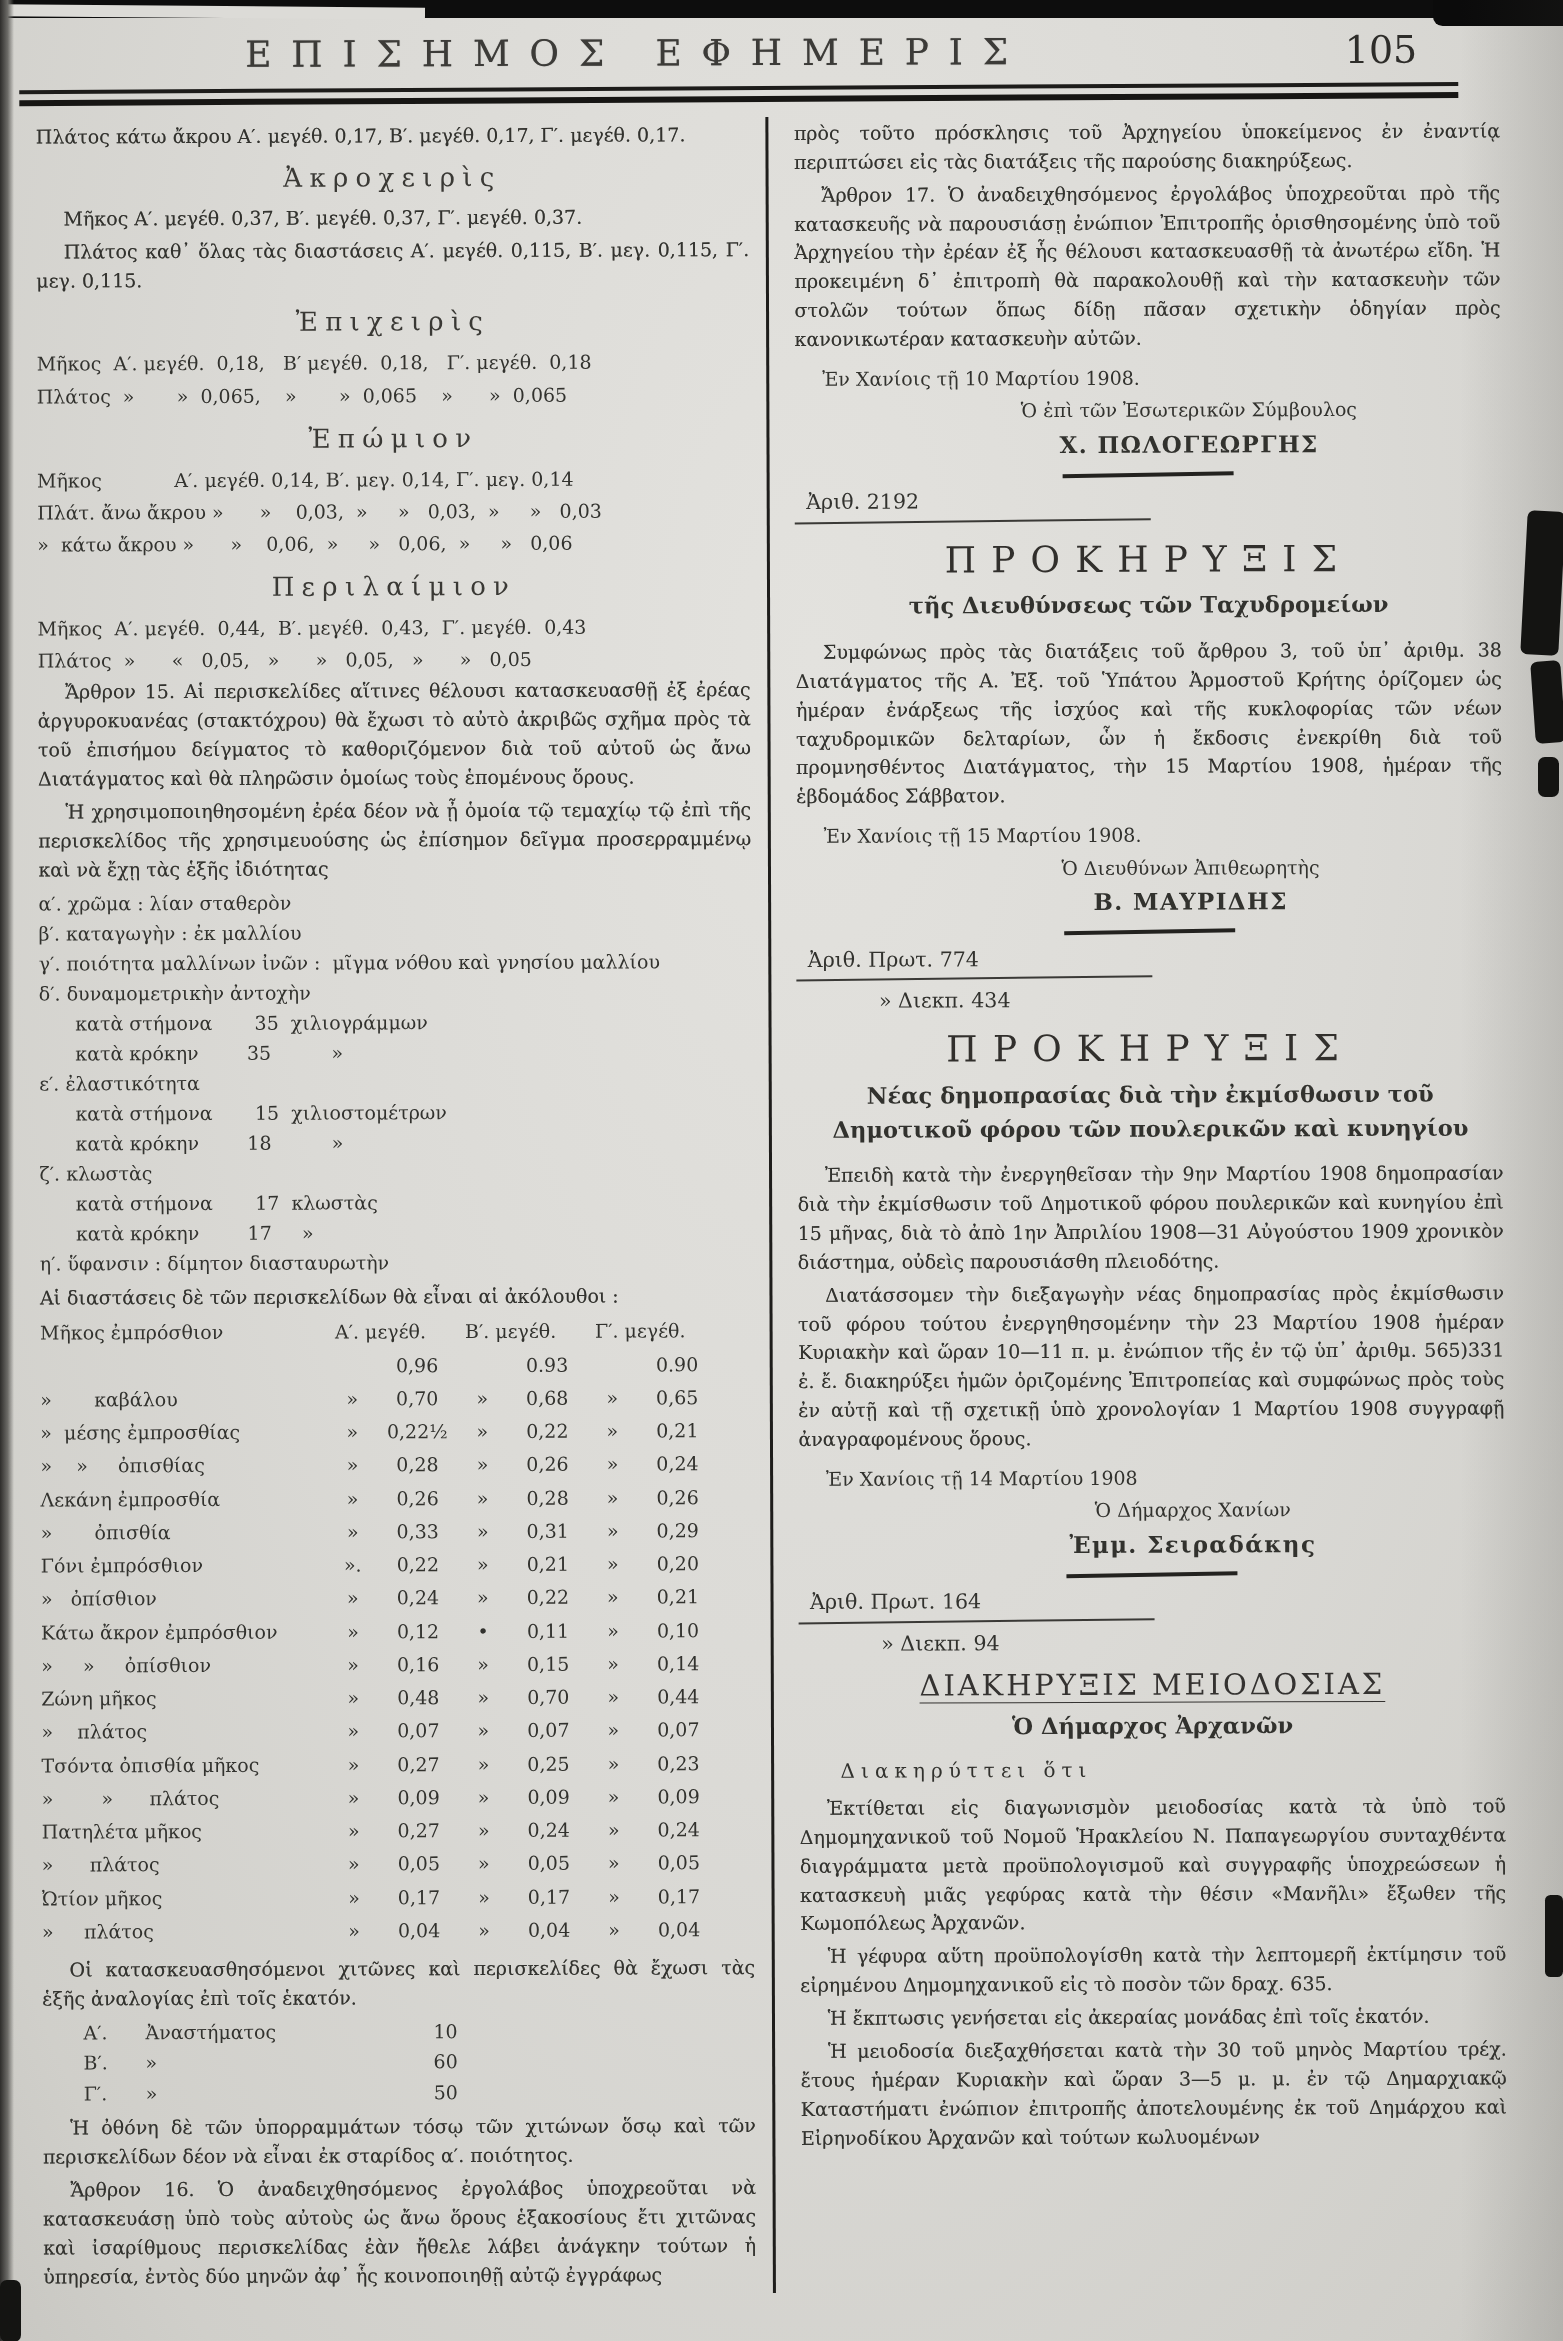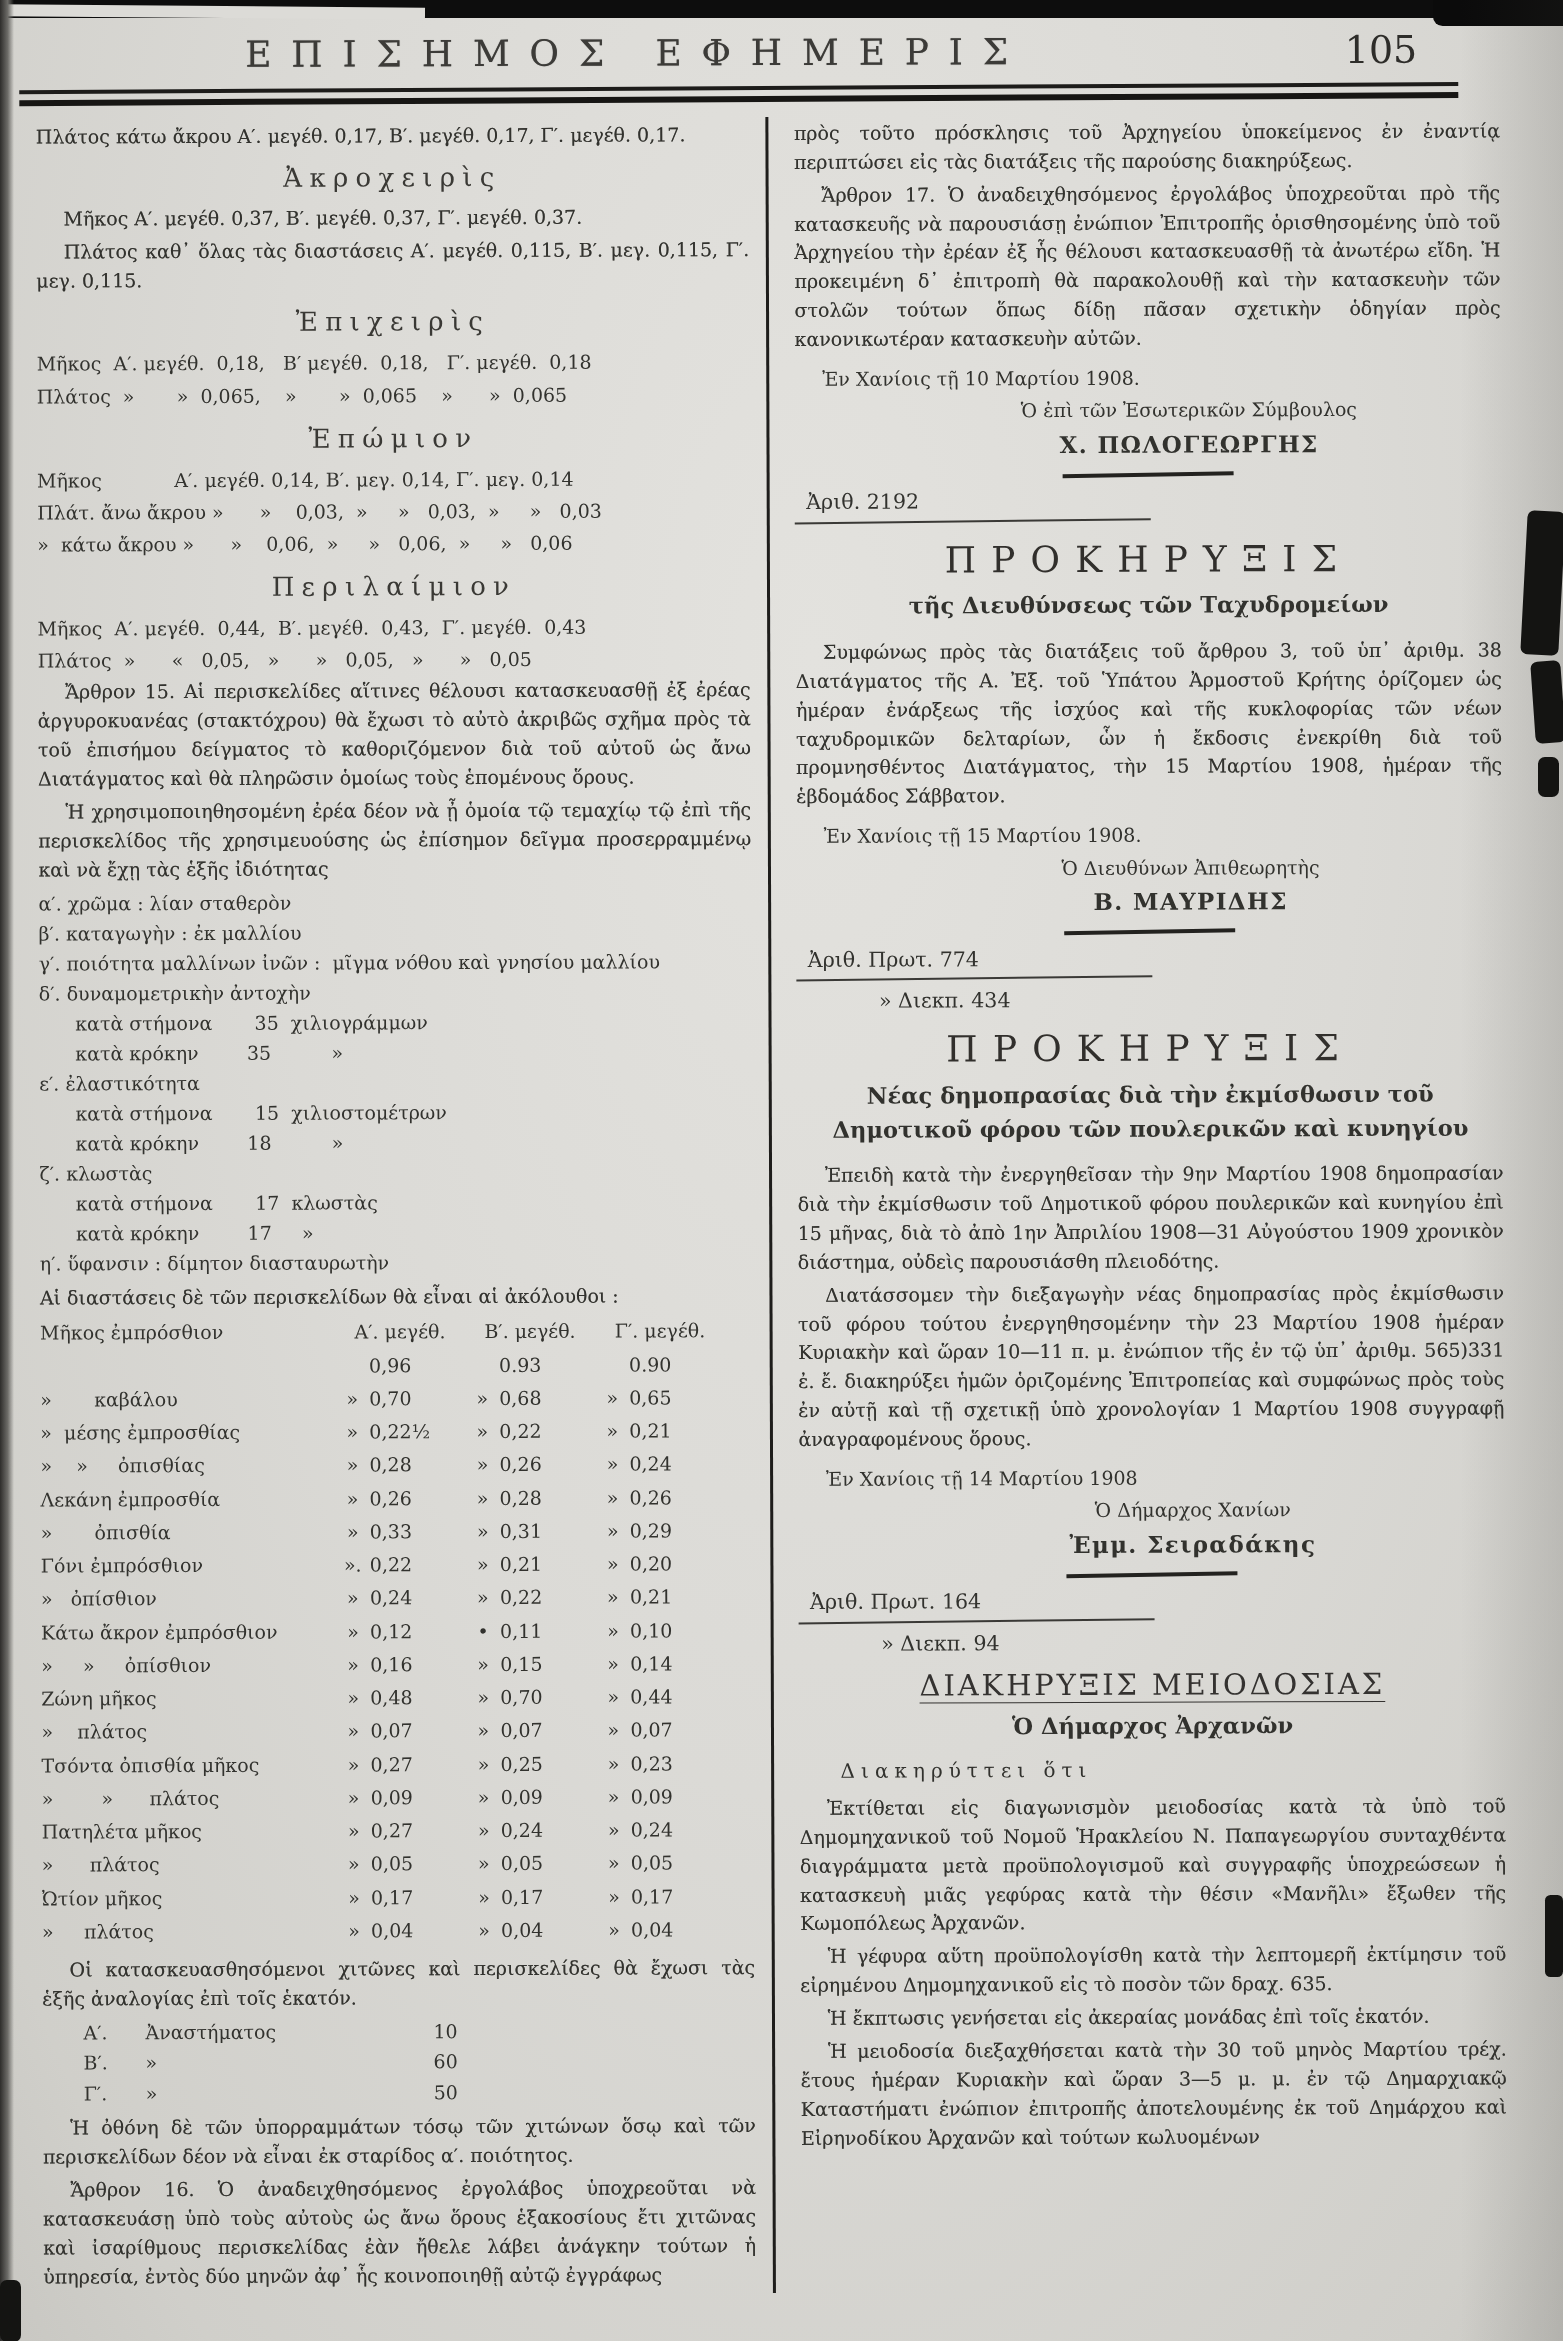--- a/index.html
+++ b/index.html
@@ -55,25 +55,25 @@
   .hang { text-indent:0; }
 
   .h-small { font-size:26px; letter-spacing:0.28em; text-align:center; margin:12.3px 0 11px 0; color:#3a3935; }
 
   .mline { font-size:19px; line-height:1.62; white-space:pre-wrap; margin:0 0 1.4px 0; }
 
   .propline { font-size:19px; line-height:1.58; white-space:pre-wrap; }
 
   
   .mrow-head { display:grid; grid-template-columns:295px 130px 130px 130px; font-size:19px; line-height:1.75; }
-  .mrow-head .th { text-align:center; }
+  .mrow-head .th { }
   .mrow { display:grid; grid-template-columns:295px 34px 96px 34px 96px 34px 96px; font-size:19px; line-height:1.75; }
   .mrow .lbl { white-space:pre-wrap; }
   .mrow .mk  { text-align:center; }
-  .mrow .val { }
+  .mrow .val { text-align:center; }
 
   .ratio-row { display:grid; grid-template-columns:62px 288px 82px; font-size:19px; line-height:1.6; margin-left:41px; }
 
   
   .date-line { font-size:19px; line-height:1.5; text-indent:27.4px; margin:11px 0 5.5px 0; }
   .sig-block { text-align:center; margin:6.9px 0 4.1px 82px; }
   .sig-role { font-size:19px; }
   .sig-name { font-size:23px; font-weight:700; letter-spacing:0.06em; margin-top:9.6px; }
   .short-rule { width:171px; height:4.1px; background:#23221f; margin:15px auto 12.3px auto; transform:rotate(-0.8deg); }
   .ref-line { font-size:20.6px; margin:4.1px 0 0 11px; }

